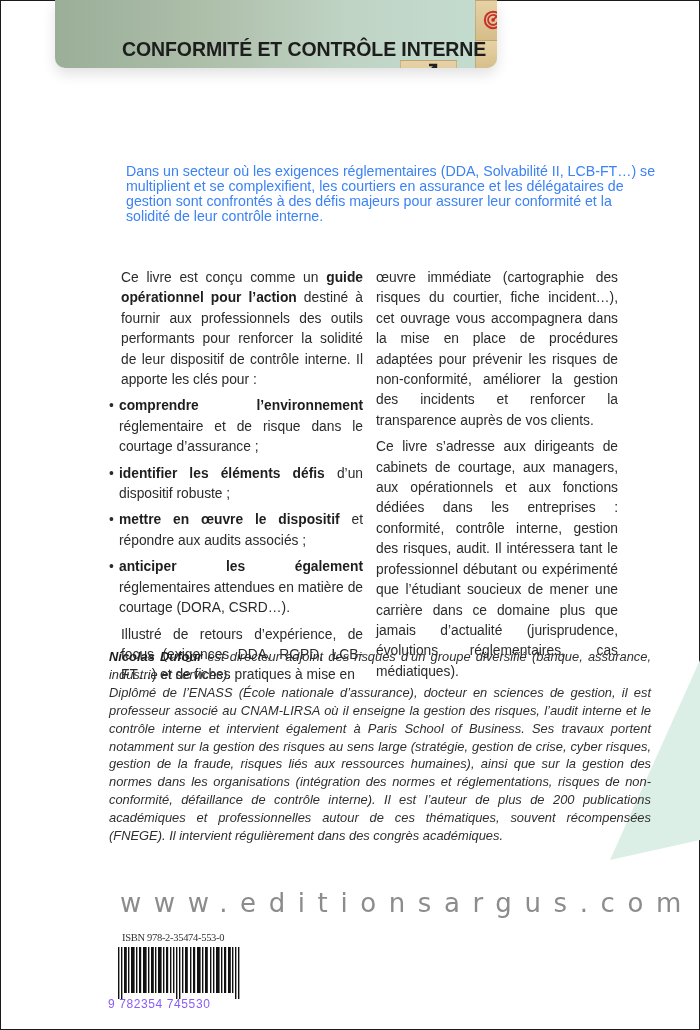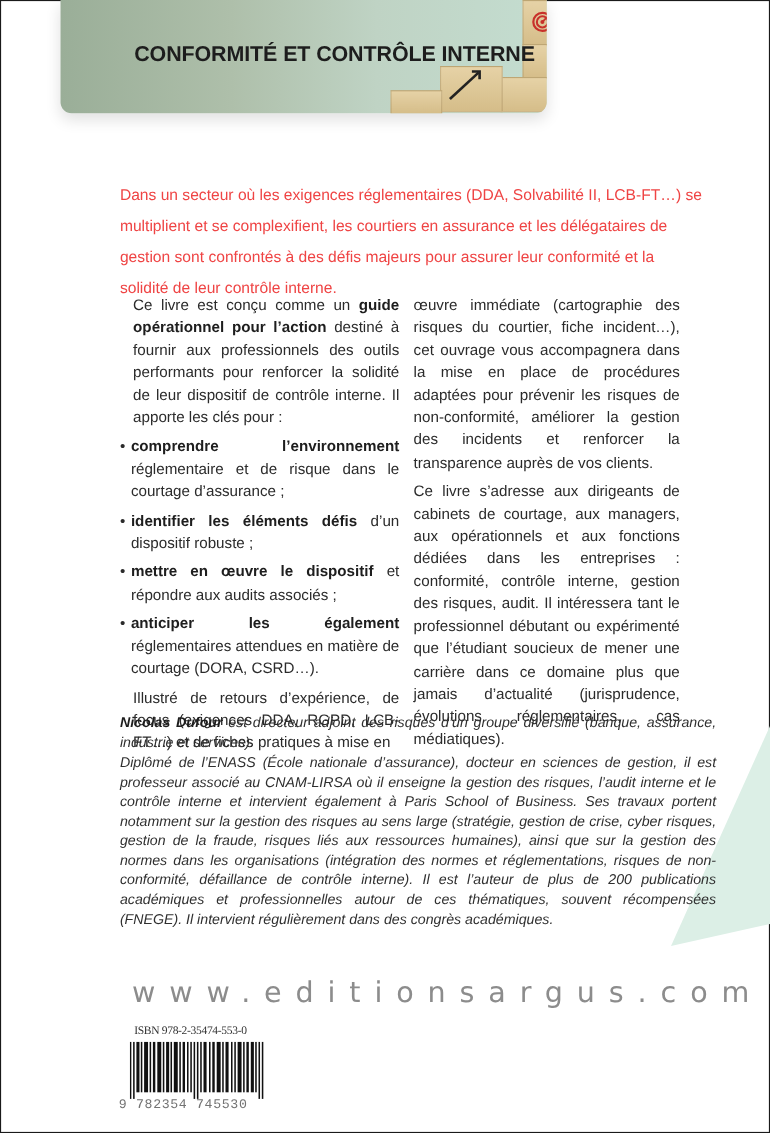--- a/index.html
+++ b/index.html
@@ -8,40 +8,40 @@
       background: #ffffff;
       font-family: "Liberation Sans", "DejaVu Sans", sans-serif;
       color: #2a2a2a;
     }
     .frame {
       position: absolute; left: 0; top: 0; width: 698px; height: 1028px;
       border: 1px solid #1a1a1a; border-top-width: 1px; box-sizing: content-box;
     }
     
     .banner {
-      position: absolute; left: 55px; top: 0; width: 442px; height: 103px;
+      position: absolute; left: 55px; top: 0; width: 442px; height: 68px;
       border-radius: 0 0 10px 10px;
       background: linear-gradient(90deg, #9aae98 0%, #aebfaa 35%, #bfd3c4 65%, #c4ddd0 100%);
       box-shadow: 0 6px 14px rgba(0,0,0,0.12);
       overflow: hidden;
     }
     .blocks { position: absolute; left: 0; top: 0; width: 100%; height: 100%; }
     .blk { position: absolute; background: linear-gradient(180deg, #e6d2a6, #d5bd89); border: 1px solid rgba(120,95,50,0.25); }
     .target-icon { position: absolute; left: 428px; top: 8px; width: 22px; height: 22px; }
     .banner-title {
       position: absolute; left: 67px; top: 38px; margin: 0;
       font-family: "Liberation Sans", sans-serif; font-weight: 700;
       font-size: 19.5px; line-height: 22px; color: #1d1d1d; letter-spacing: -0.1px;
     }
     .banner-title span { display: block; white-space: nowrap; }
 
     
     .intro {
-      position: absolute; left: 109px; top: 164px; width: 532px; margin: 0;
-      font-size: 14.2px; line-height: 28px; color: #ef4444;
+      position: absolute; left: 126px; top: 164px; width: 532px; margin: 0;
+      font-size: 14.2px; line-height: 15px; color: #3b82f6;
     }
 
     
     .col {
       position: absolute; top: 268px; width: 254px;
       font-size: 13.8px; line-height: 20.4px; color: #2b2b2b;
       text-align: justify; hyphens: manual;
     }
     .col.left { left: 109px; }
     .col.right { left: 364px; }
@@ -73,22 +73,22 @@
       -webkit-text-stroke: 0; transform: scaleY(1);
     }
 
     
     .isbn-label {
       position: absolute; left: 122px; top: 932px; font-size: 10.5px; color: #333;
       font-family: Liberation Serif, serif; letter-spacing: -0.3px; text-align: right;
     }
     .barcode { position: absolute; left: 118px; top: 947px; width: 122px; height: 52px; }
     .ean {
-      position: absolute; left: 108px; top: 997px; font-family: Liberation Mono, monospace;
-      font-size: 12px; color: #737373; letter-spacing: 0.6px;
+      position: absolute; left: 108px; top: 997px; font-family: Liberation Sans, sans-serif;
+      font-size: 12px; color: #8b5cf6; letter-spacing: 0.6px;
     }
   </style>
 </head>
 <body>
 
 <div class="frame"></div>
 
 <div class="banner">
   <div class="blocks">
     <div class="blk" style="left:420px; top:0; width:38px; height:40px;"></div>

